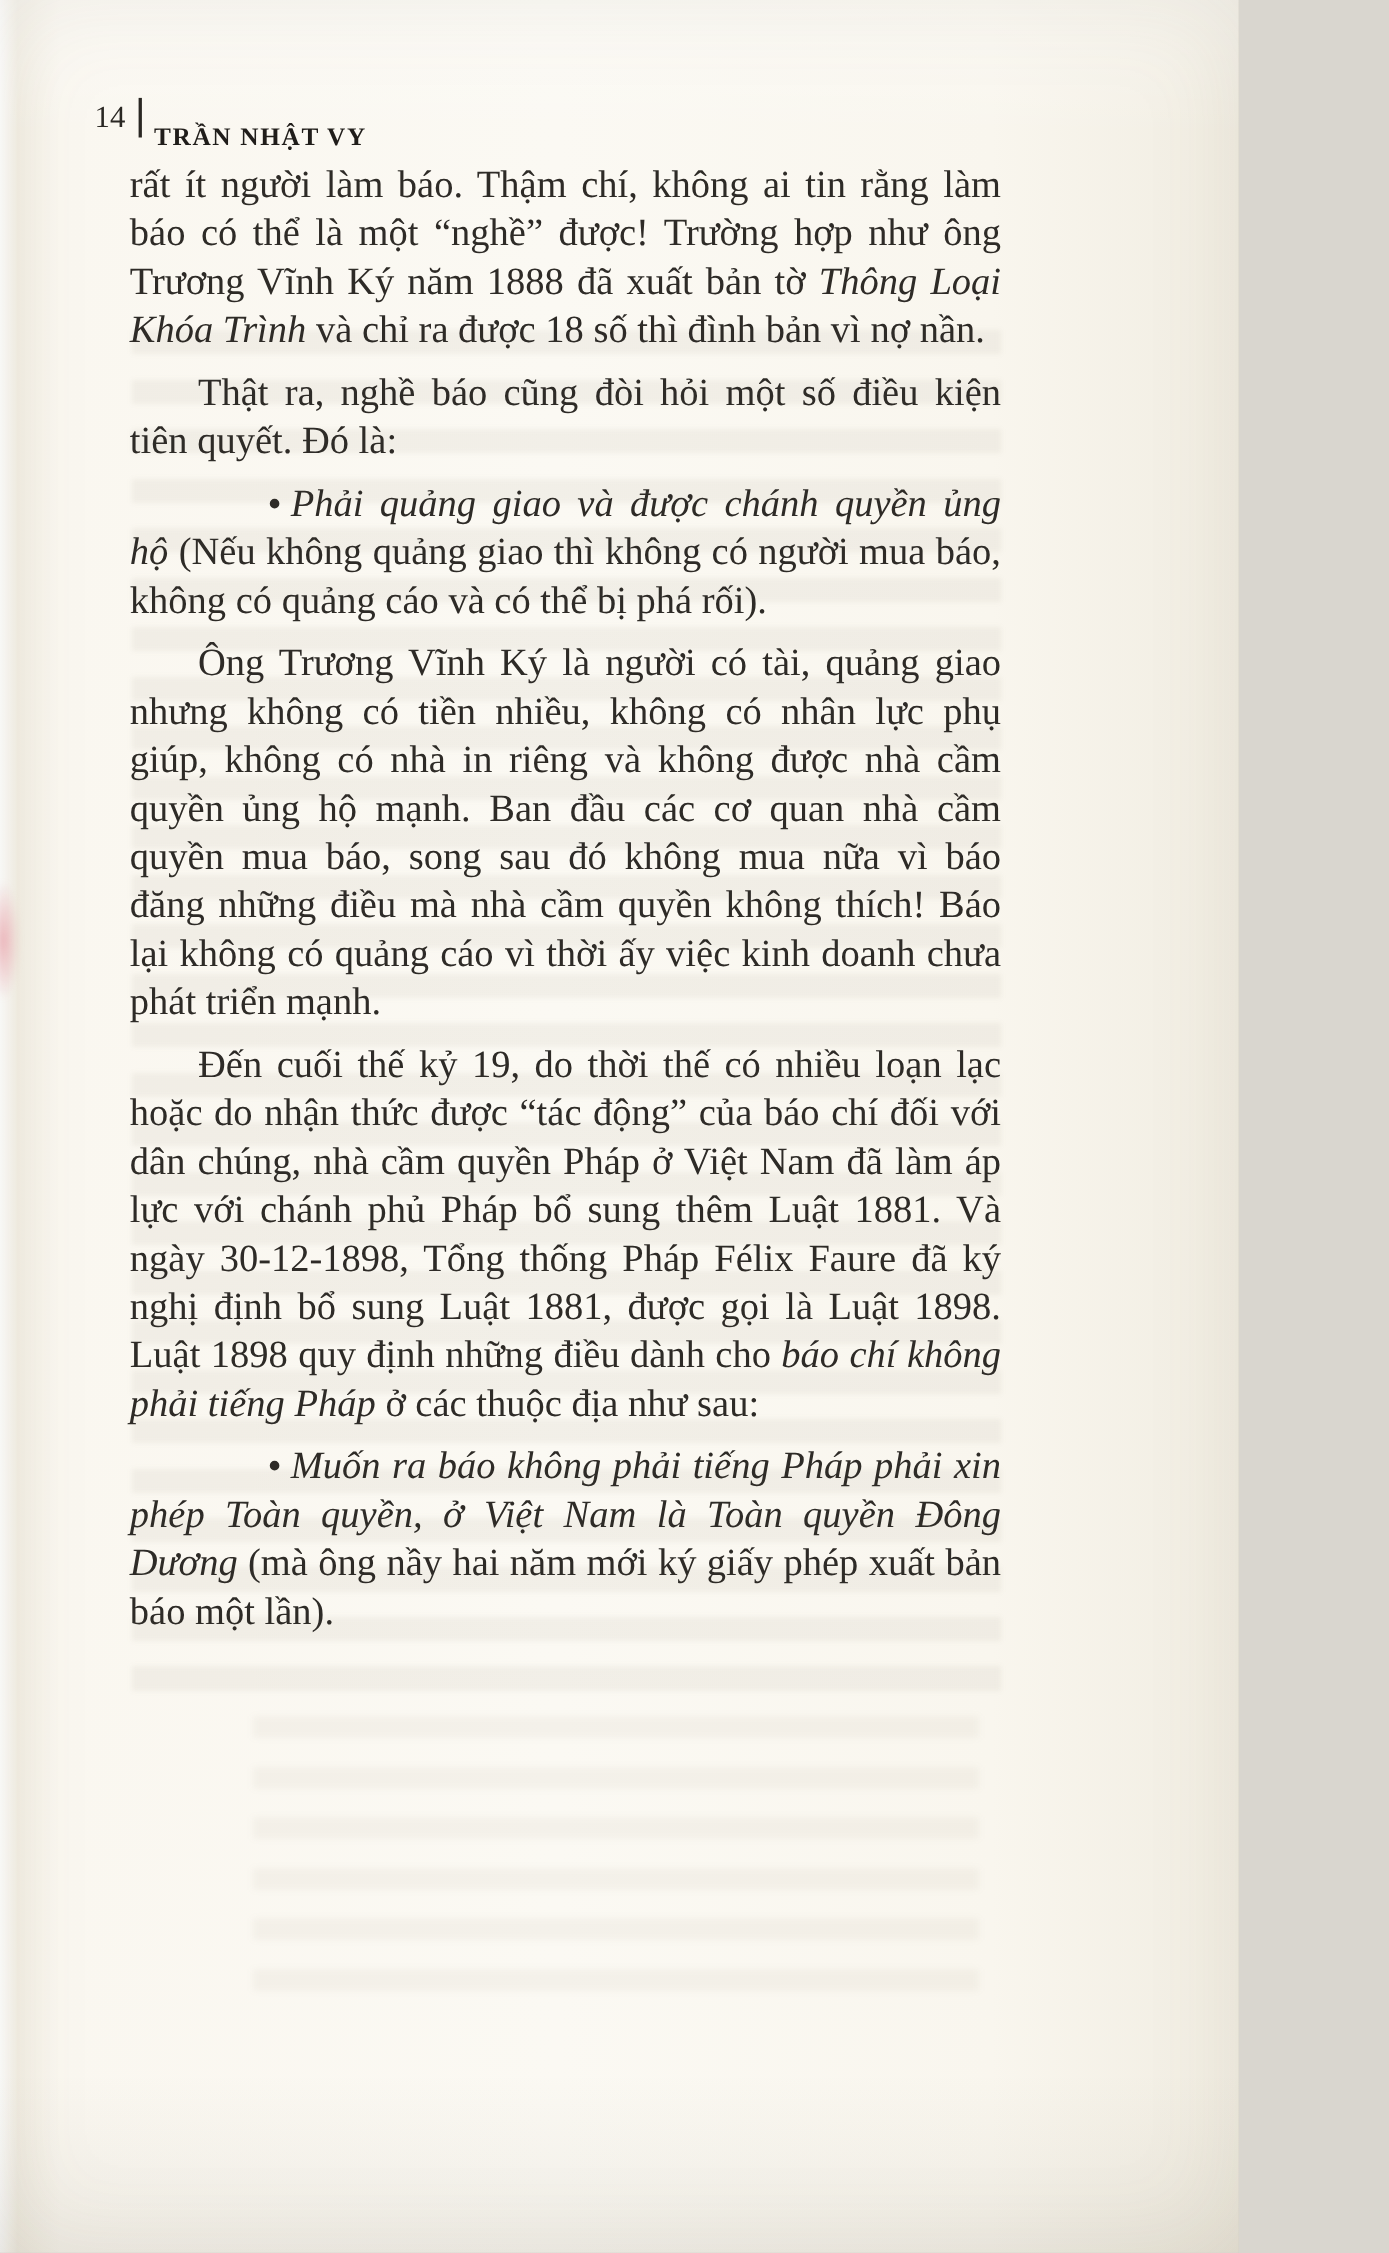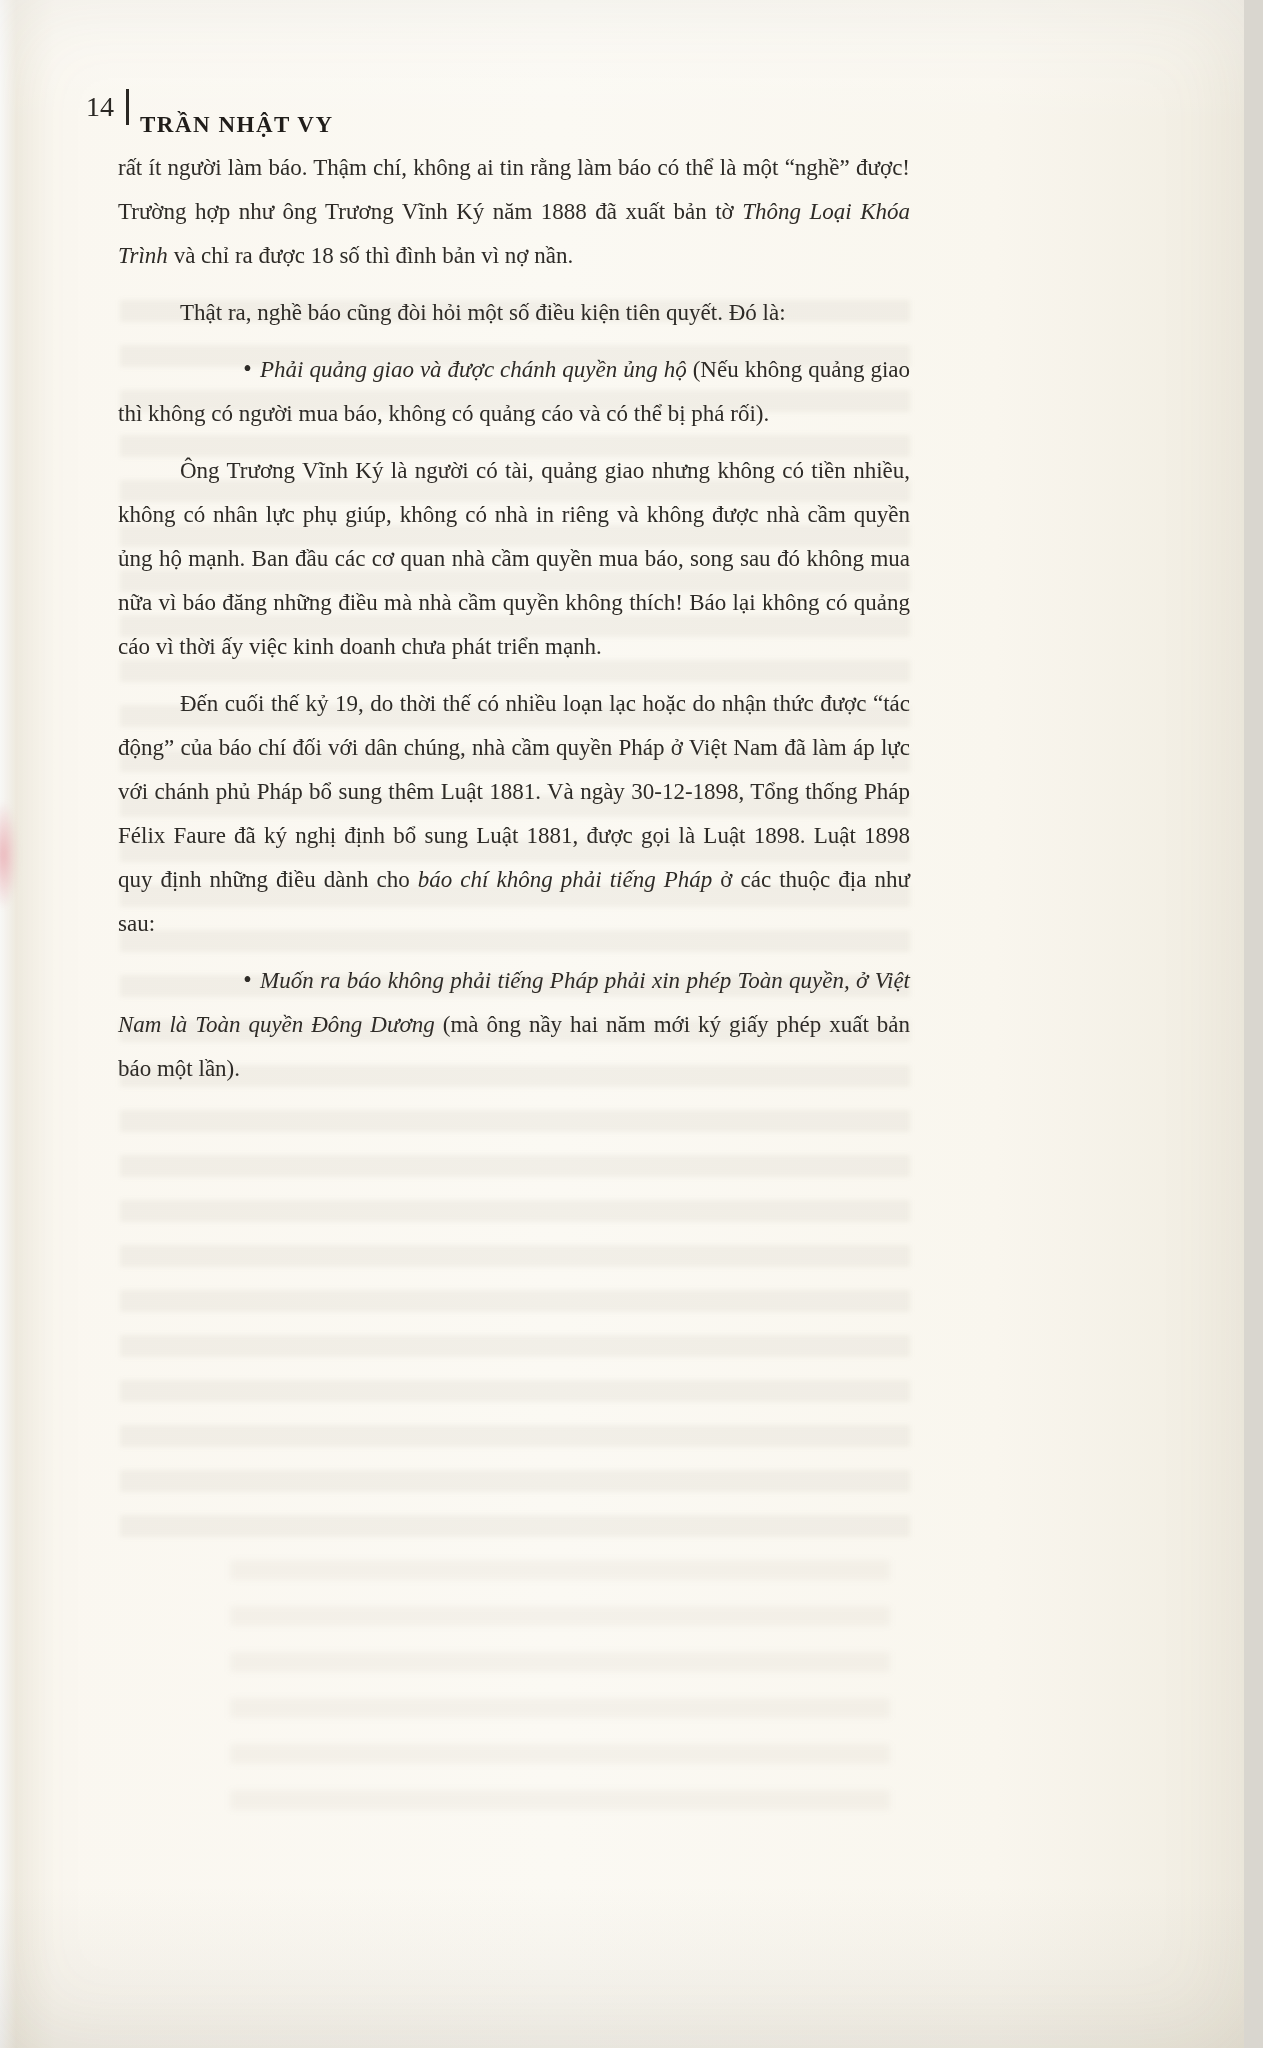--- a/index.html
+++ b/index.html
@@ -3,21 +3,21 @@
 <meta charset="utf-8">
 <style>
   html, body { margin: 0; padding: 0; }
   body {
     width: 1263px; height: 2048px;
     background: #d9d6cf;
     font-family: "Liberation Serif", "DejaVu Serif", serif;
   }
   .page {
     position: relative;
-    width: 1244px; height: 2048px;
+    width: 1126px; height: 2048px;
     overflow: hidden;
     color: #2e2b27;
     background:
       linear-gradient(180deg, rgba(255,255,255,0.35) 0%, rgba(255,255,255,0) 6%, rgba(0,0,0,0) 92%, rgba(90,80,60,0.07) 100%),
       linear-gradient(90deg, #ffffff 0px, #f3efe5 16px, #faf7f0 55px, #fbf9f3 45%, #f9f6ee 80%, #f1ede2 100%);
     box-shadow: inset 0 0 90px rgba(120,105,75,0.10);
   }
   
   .bleed {
     position: absolute;
@@ -65,21 +65,21 @@
     font-size: 23px;
     font-weight: bold;
     letter-spacing: 1.5px;
     color: #201d1a;
     font-family: "Liberation Serif", "DejaVu Serif", serif;
     margin-top: 36px;
   }
   .content {
     position: absolute;
     left: 118px; top: 146px; width: 792px;
-    font-size: 23px;
+    font-size: 35px;
     line-height: 44px;
     text-align: justify;
     color: #2e2b27;
   }
   .para { margin: 0 0 13px 0; }
   .indent { text-indent: 62px; }
   .noindent { text-indent: 0; }
   .i { font-style: italic; }
   .bi { font-style: italic; font-weight: normal; }
   .bullet { display: inline-block; transform: scale(1.05); margin-right: 10px; }

